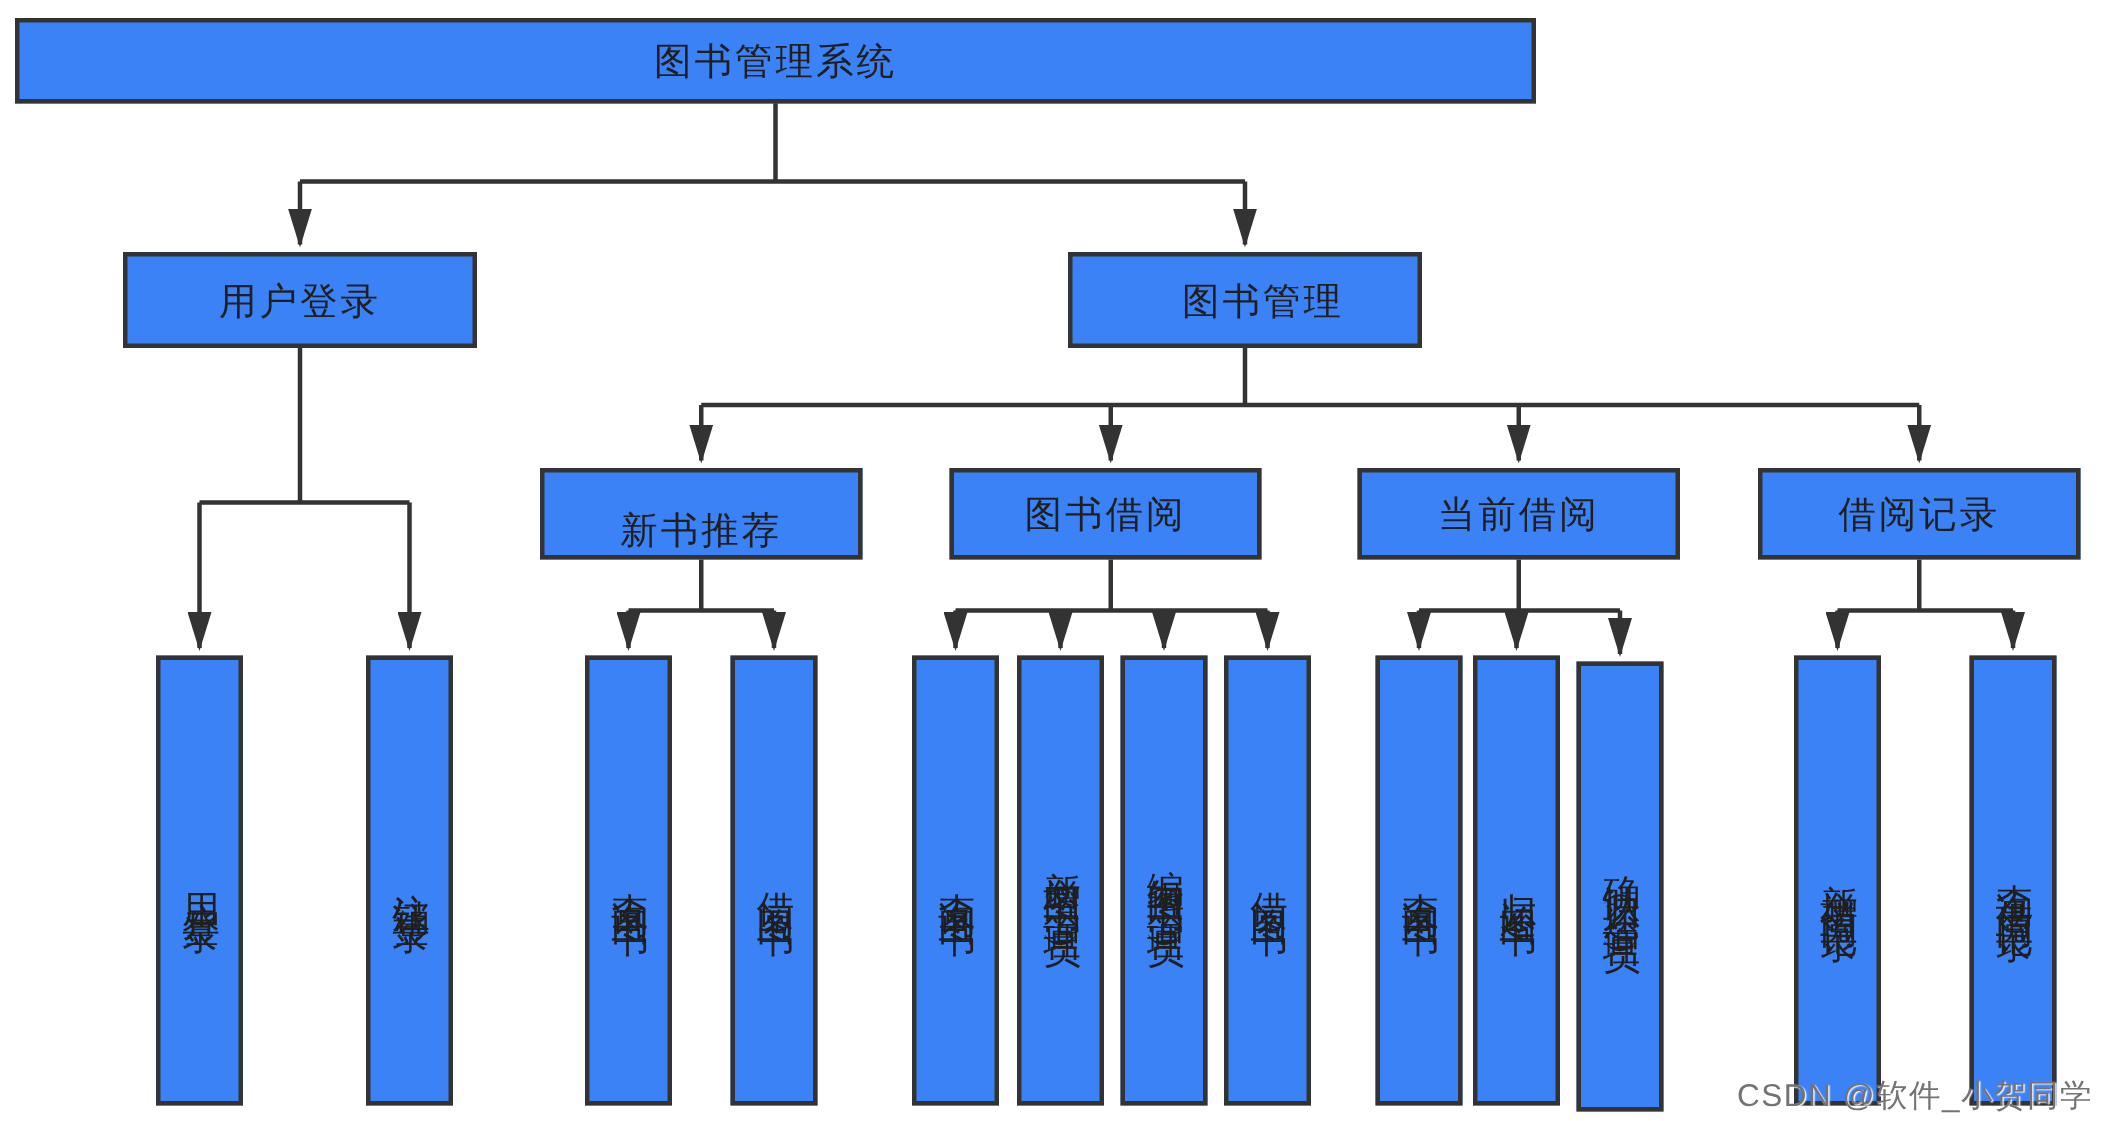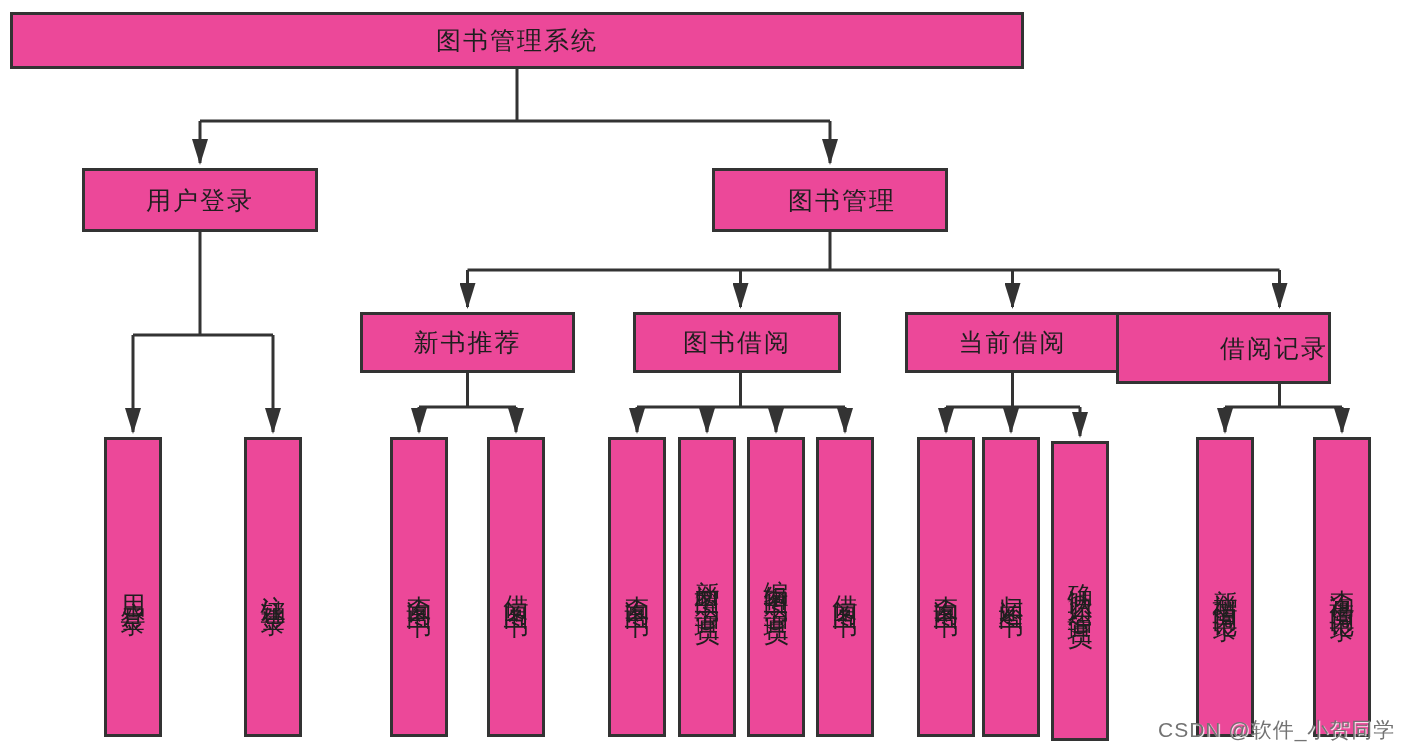--- a/index.html
+++ b/index.html
@@ -11,44 +11,44 @@
     font-family: "Liberation Sans", "DejaVu Sans", sans-serif;
     overflow: hidden;
   }
   svg.connectors {
     position: absolute;
     left: 0; top: 0;
     width: 1405px; height: 747px;
   }
   .node {
     position: absolute;
-    background: #ec4899;
+    background: #3b82f6;
     border: 3px solid #333333;
     box-sizing: border-box;
     display: flex;
     align-items: center;
     justify-content: center;
     color: #1f1f1f;
   }
   .node-h { font-size: 25px; letter-spacing: 2px; white-space: nowrap; }
   .node-v { font-size: 25px; }
   .v-text {
     writing-mode: vertical-rl;
     text-orientation: mixed;
     letter-spacing: 6px;
     line-height: 1;
   }
   
   .n-root        { left: 10px;   top: 12px;  width: 1014px; height: 57px; }
   .n-user-login  { left: 82px;   top: 168px; width: 236px;  height: 64px; }
   .n-book-mgmt   { left: 712px;  top: 168px; width: 236px;  height: 64px; padding-left: 24px; }
-  .n-newrec      { left: 360px;  top: 312px; width: 215px;  height: 61px; }
+  .n-newrec      { left: 360px;  top: 312px; width: 215px;  height: 61px; align-items: flex-end; }
   .n-borrow      { left: 633px;  top: 312px; width: 208px;  height: 61px; }
   .n-current     { left: 905px;  top: 312px; width: 215px;  height: 61px; }
-  .n-records     { left: 1116px; top: 312px; width: 215px;  height: 72px; justify-content: flex-end; }
+  .n-records     { left: 1172px; top: 312px; width: 215px;  height: 61px; }
   .leaf          { width: 58px; height: 300px; top: 437px; }
   .l-a1 { left: 104px; }
   .l-a2 { left: 244px; }
   .l-b1 { left: 390px; }
   .l-b2 { left: 487px; }
   .l-c1 { left: 608px; }
   .l-c2 { left: 678px; }
   .l-c3 { left: 747px; }
   .l-c4 { left: 816px; }
   .l-d1 { left: 917px; }

